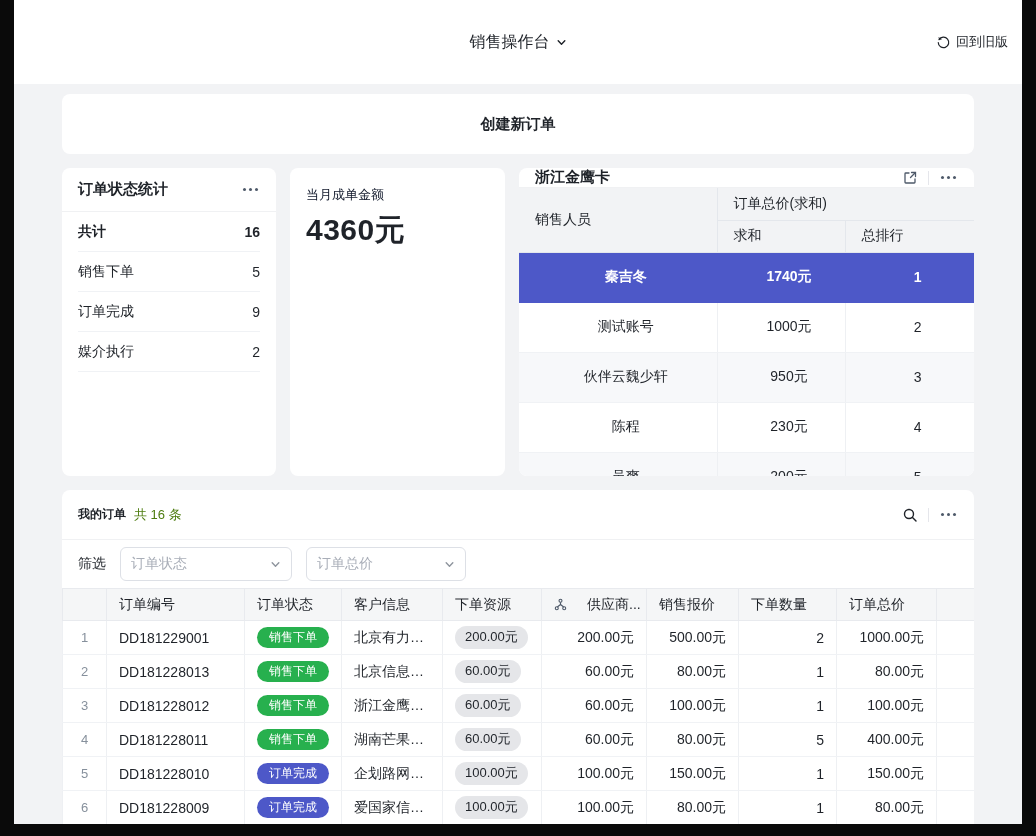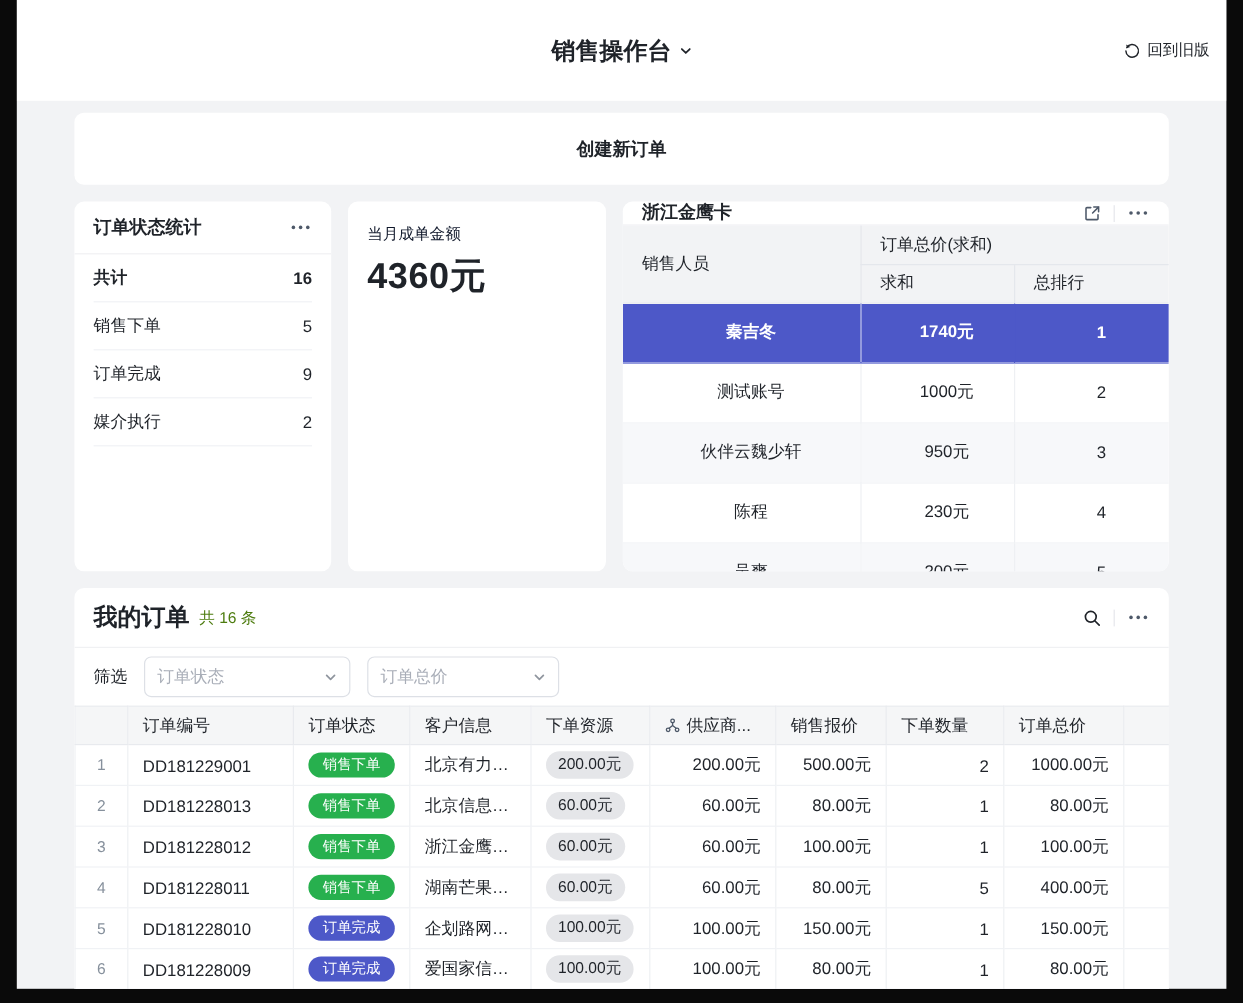--- a/index.html
+++ b/index.html
@@ -13,21 +13,21 @@
   }
   .app {
     position:absolute; left:14px; right:14px; top:0; bottom:12px;
     background:#f2f3f5; overflow:hidden; display:flex; flex-direction:column;
   }
   
   .topbar {
     height:84px; background:#fff; flex:0 0 auto;
     display:flex; align-items:center; justify-content:center; position:relative;
   }
-  .topbar-title { display:flex; align-items:center; gap:6px; font-size:20px; font-weight:700; cursor:pointer; }
+  .topbar-title { display:flex; align-items:center; gap:6px; font-size:16px; font-weight:400; cursor:pointer; }
   .back-btn {
     position:absolute; right:14px; top:50%; transform:translateY(-50%);
     display:flex; align-items:center; gap:5px; font-size:13px; color:#1f2329; cursor:pointer;
   }
   
   .content { flex:1; padding:10px 48px 0; overflow:hidden; }
   .create-card {
     height:60px; background:#fff; border-radius:8px; margin-bottom:14px;
     display:flex; align-items:center; justify-content:center;
     font-size:15px; font-weight:600; cursor:pointer;
@@ -64,21 +64,21 @@
   .rank-table th:last-child, .rank-table td:last-child { border-right:none; }
   .rank-table td {
     height:50px; padding:0 0 0 16px; border-bottom:1px solid #f0f2f5; border-right:1px solid #eef0f3;
     white-space:nowrap; overflow:hidden; text-overflow:ellipsis;text-align:center;
   }
   .rank-table tbody tr:nth-child(odd):not(.hl) { background:#f7f8fa; }
   .rank-table tr.hl td { background:#4d58c8; color:#fff; border-color:#4d58c8; font-weight:600; }
   
   .orders-card { background:#fff; border-radius:8px 8px 0 0; overflow:hidden; }
   .orders-head { height:50px; padding:0 16px; display:flex; align-items:center; border-bottom:1px solid #f0f1f3; }
-  .orders-title { font-size:20px; font-weight:700; }
+  .orders-title { font-size:12px; font-weight:700; }
   .orders-count { font-size:13px; color:#4d7c0f; margin-left:8px; }
   .orders-head-right { margin-left:auto; display:flex; align-items:center; gap:10px; }
   .filter-row { height:48px; padding:0 16px; display:flex; align-items:center; gap:14px; }
   .filter-label { font-size:14px; }
   .select-box {
     height:34px; border:1px solid #dde0e6; border-radius:6px; background:#fff;
     display:flex; align-items:center; justify-content:space-between; padding:0 10px; cursor:pointer;
   }
   .select-box .ph { font-size:14px; color:#a9aeb8; }
   .sel-status { width:172px; } .sel-price { width:160px; }
@@ -93,21 +93,21 @@
     padding:0 12px; border:1px solid #e8eaee; border-left:none; white-space:nowrap; overflow:hidden;
   }
   .orders-table th:first-child { border-left:1px solid #e8eaee; }
   .orders-table td {
     height:34px; padding:0 12px; border-bottom:1px solid #f0f2f5; border-right:1px solid #eef0f3;
     white-space:nowrap; overflow:hidden; text-overflow:ellipsis; background:#fff;
   }
   .orders-table td:first-child { border-left:1px solid #eef0f3; }
   .c-num { text-align:center; color:#86909c; font-size:13px; padding:0 4px; }
   .c-right { text-align:right; }
-  .th-supplier { display:flex; align-items:center; gap:5px; }
+  .th-supplier { display:flex; align-items:center; gap:20px; }
   .badge {
     display:inline-block; padding:3px 12px; border-radius:999px; color:#fff; font-size:12px; line-height:1.3;
   }
   .badge-green { background:#27b04e; }
   .badge-indigo { background:#4d58c8; }
   .pill {
     display:inline-block; padding:3px 10px; border-radius:999px; background:#e5e6e9; color:#1f2329;
     font-size:13px; line-height:1.3;
   }
   svg { display:block; }

